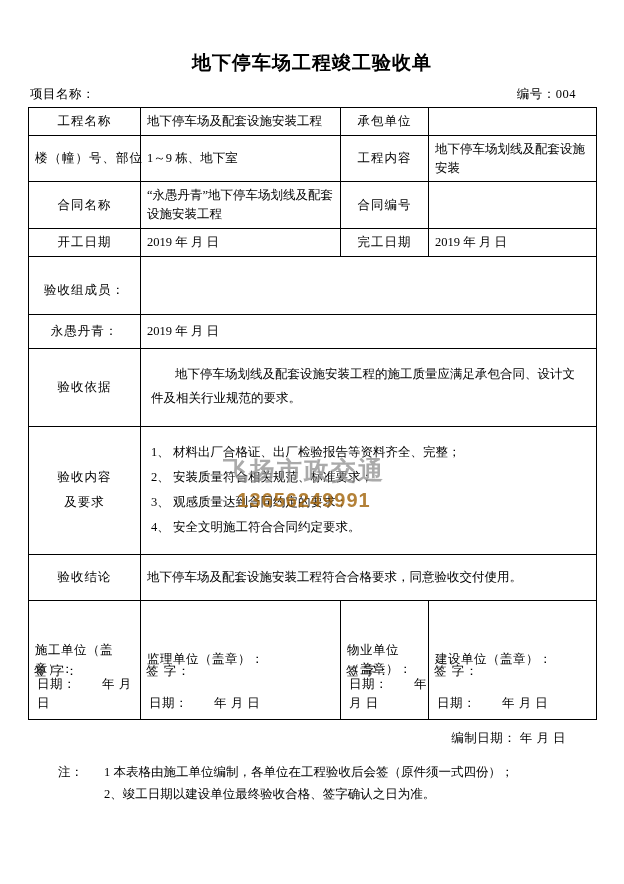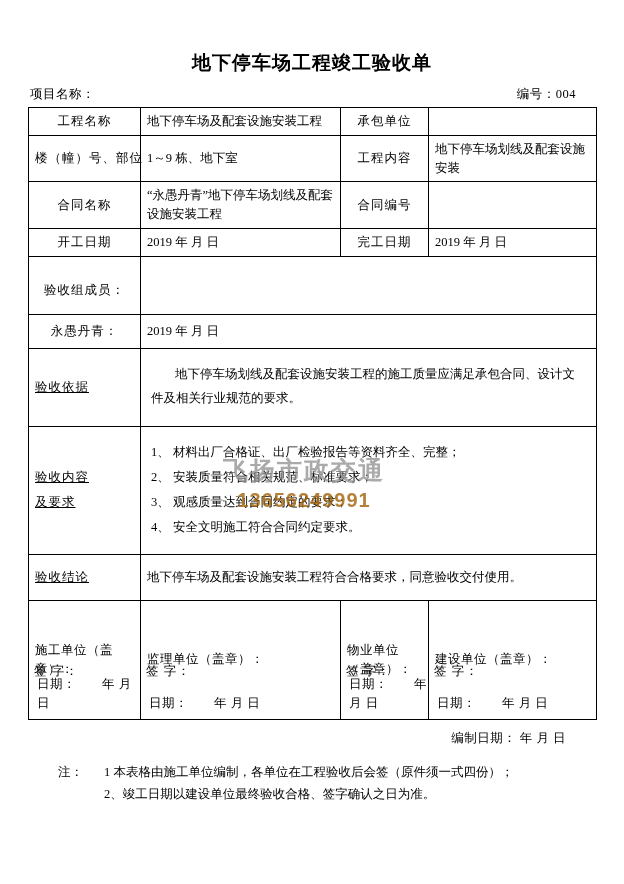--- a/index.html
+++ b/index.html
@@ -57,24 +57,23 @@
     letter-spacing: 1px;
     white-space: nowrap;
   }
   td.value {
     text-align: left;
   }
   .row-h { height: 26px; }
   .two-line { line-height: 1.35; }
 
   td.tall-label {
-    text-align: left;
+    text-align: center;
     vertical-align: middle;
     letter-spacing: 1px;
-    text-decoration: underline;
   }
   .basis-text {
     text-indent: 24px;
     line-height: 1.9;
     font-size: 12.5px;
   }
   .content-list {
     line-height: 2.0;
     font-size: 12.5px;
   }

